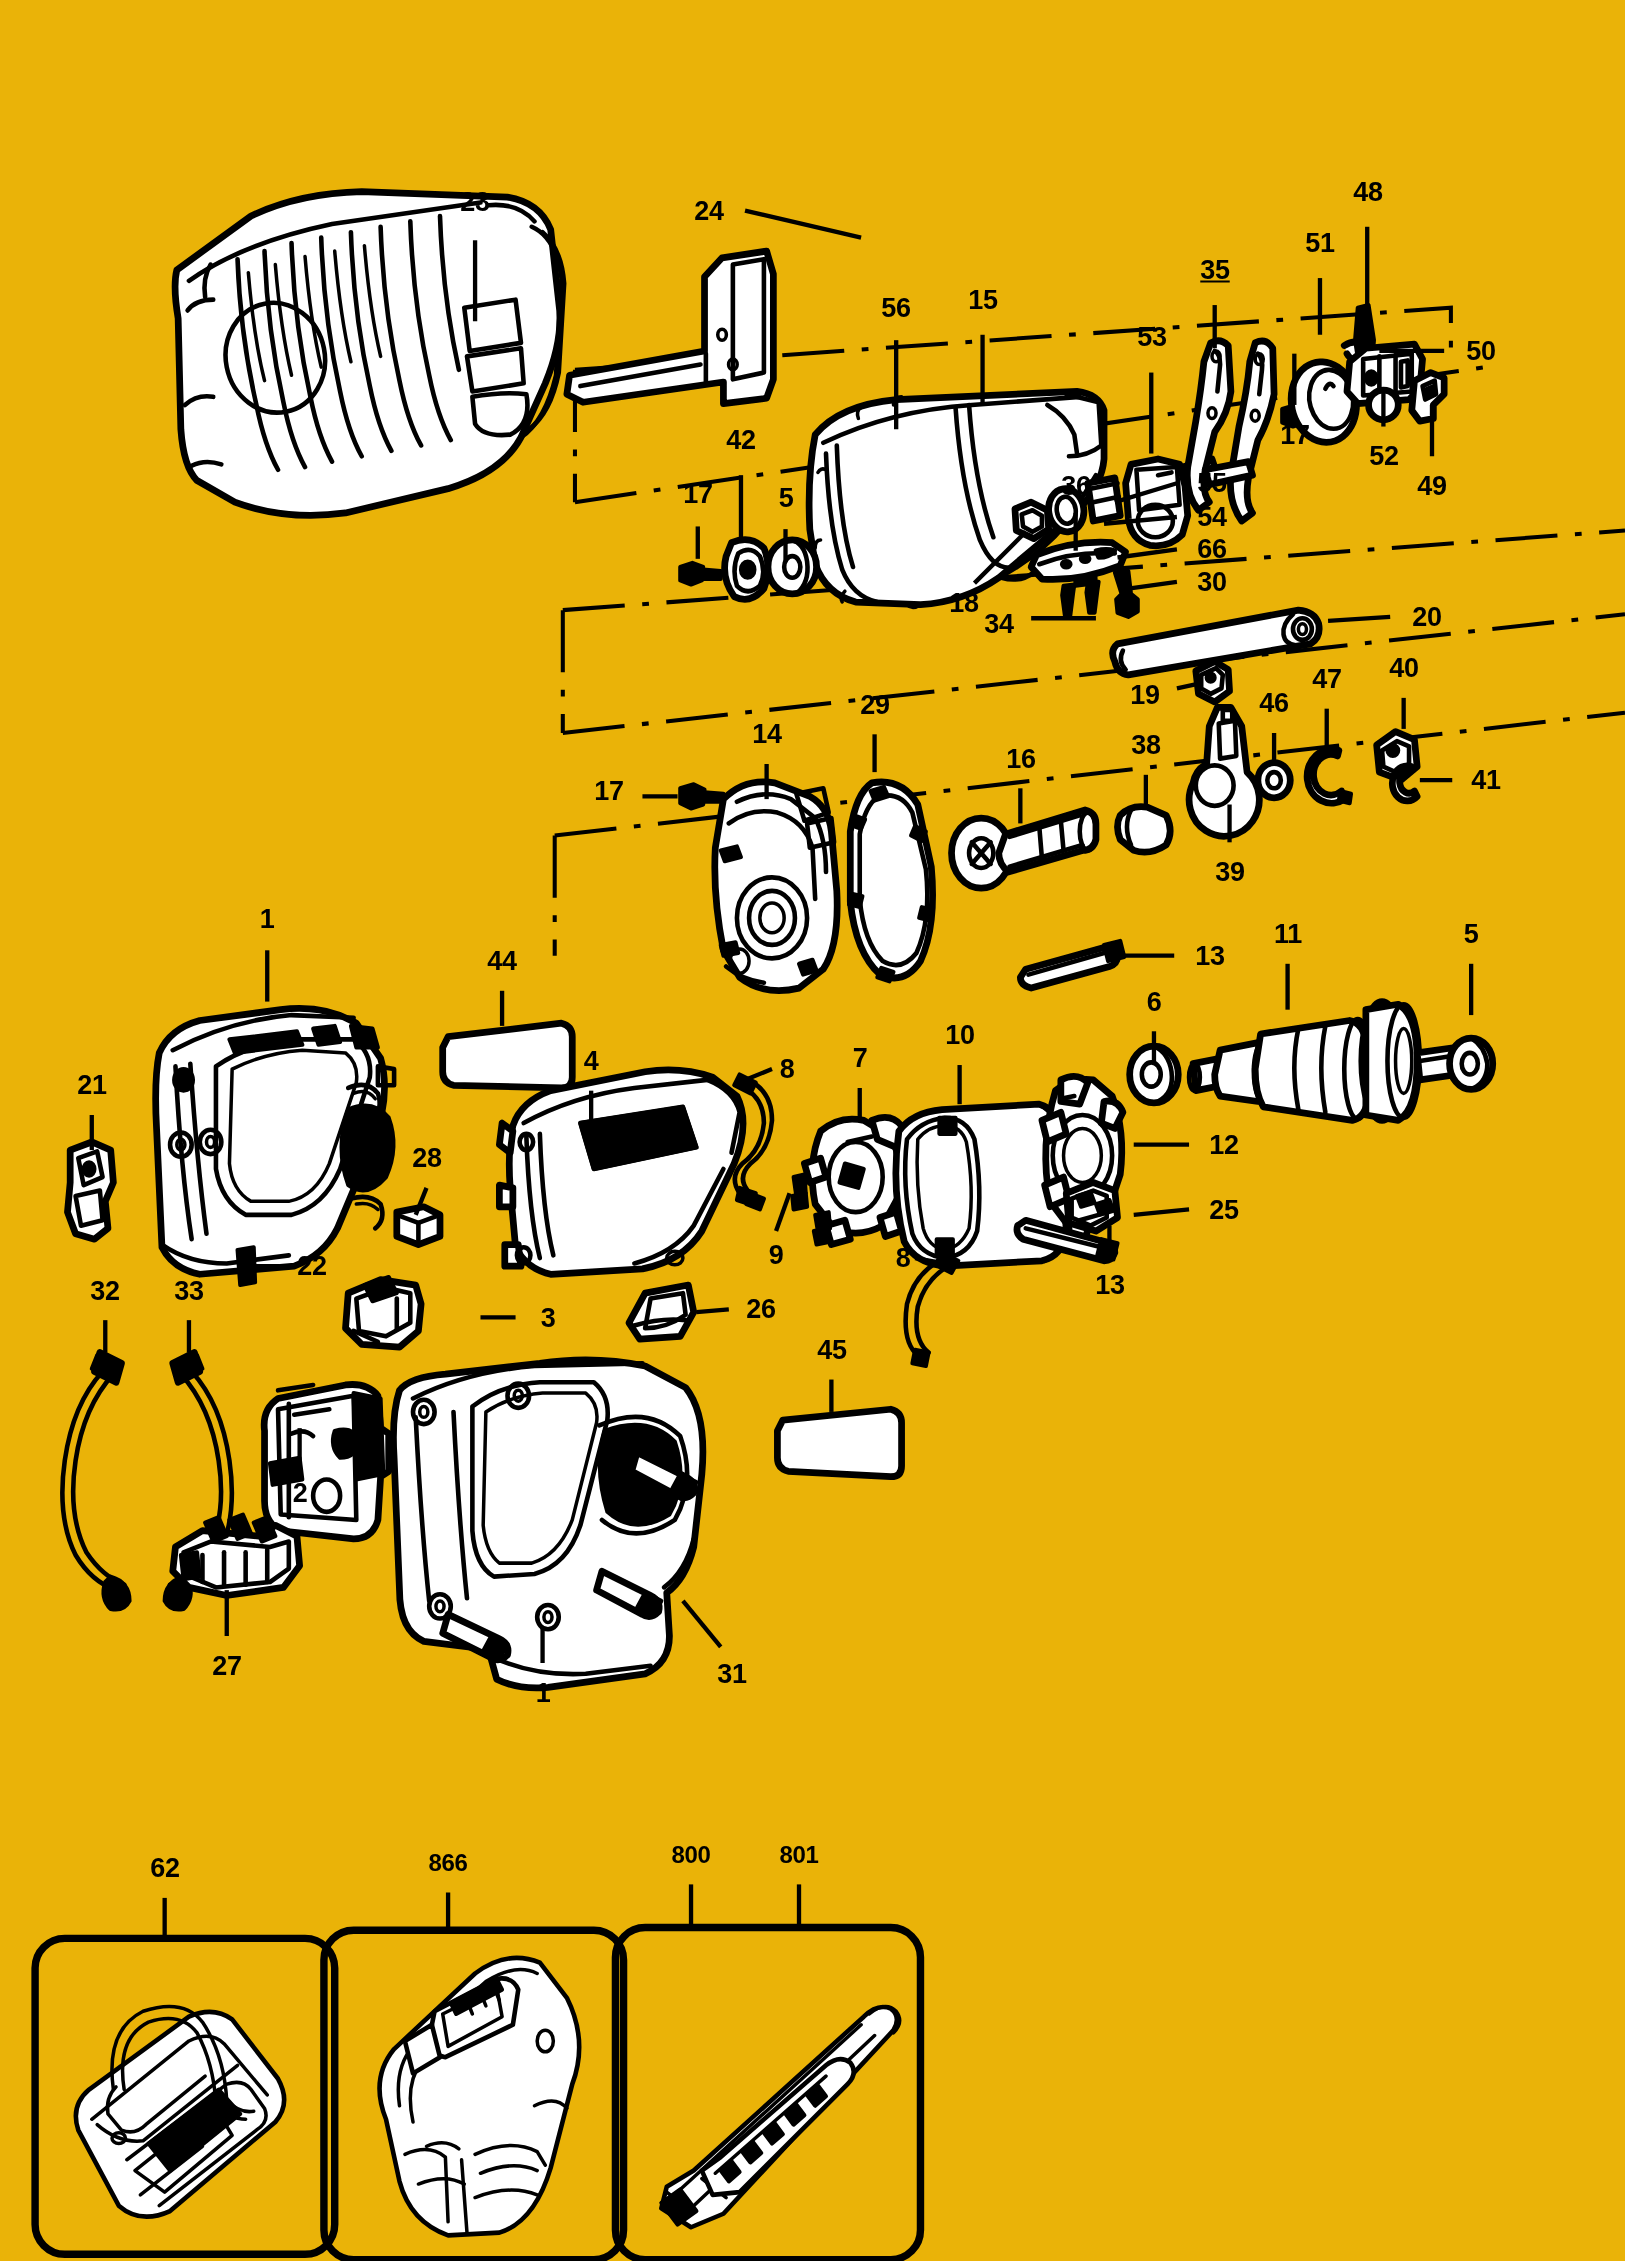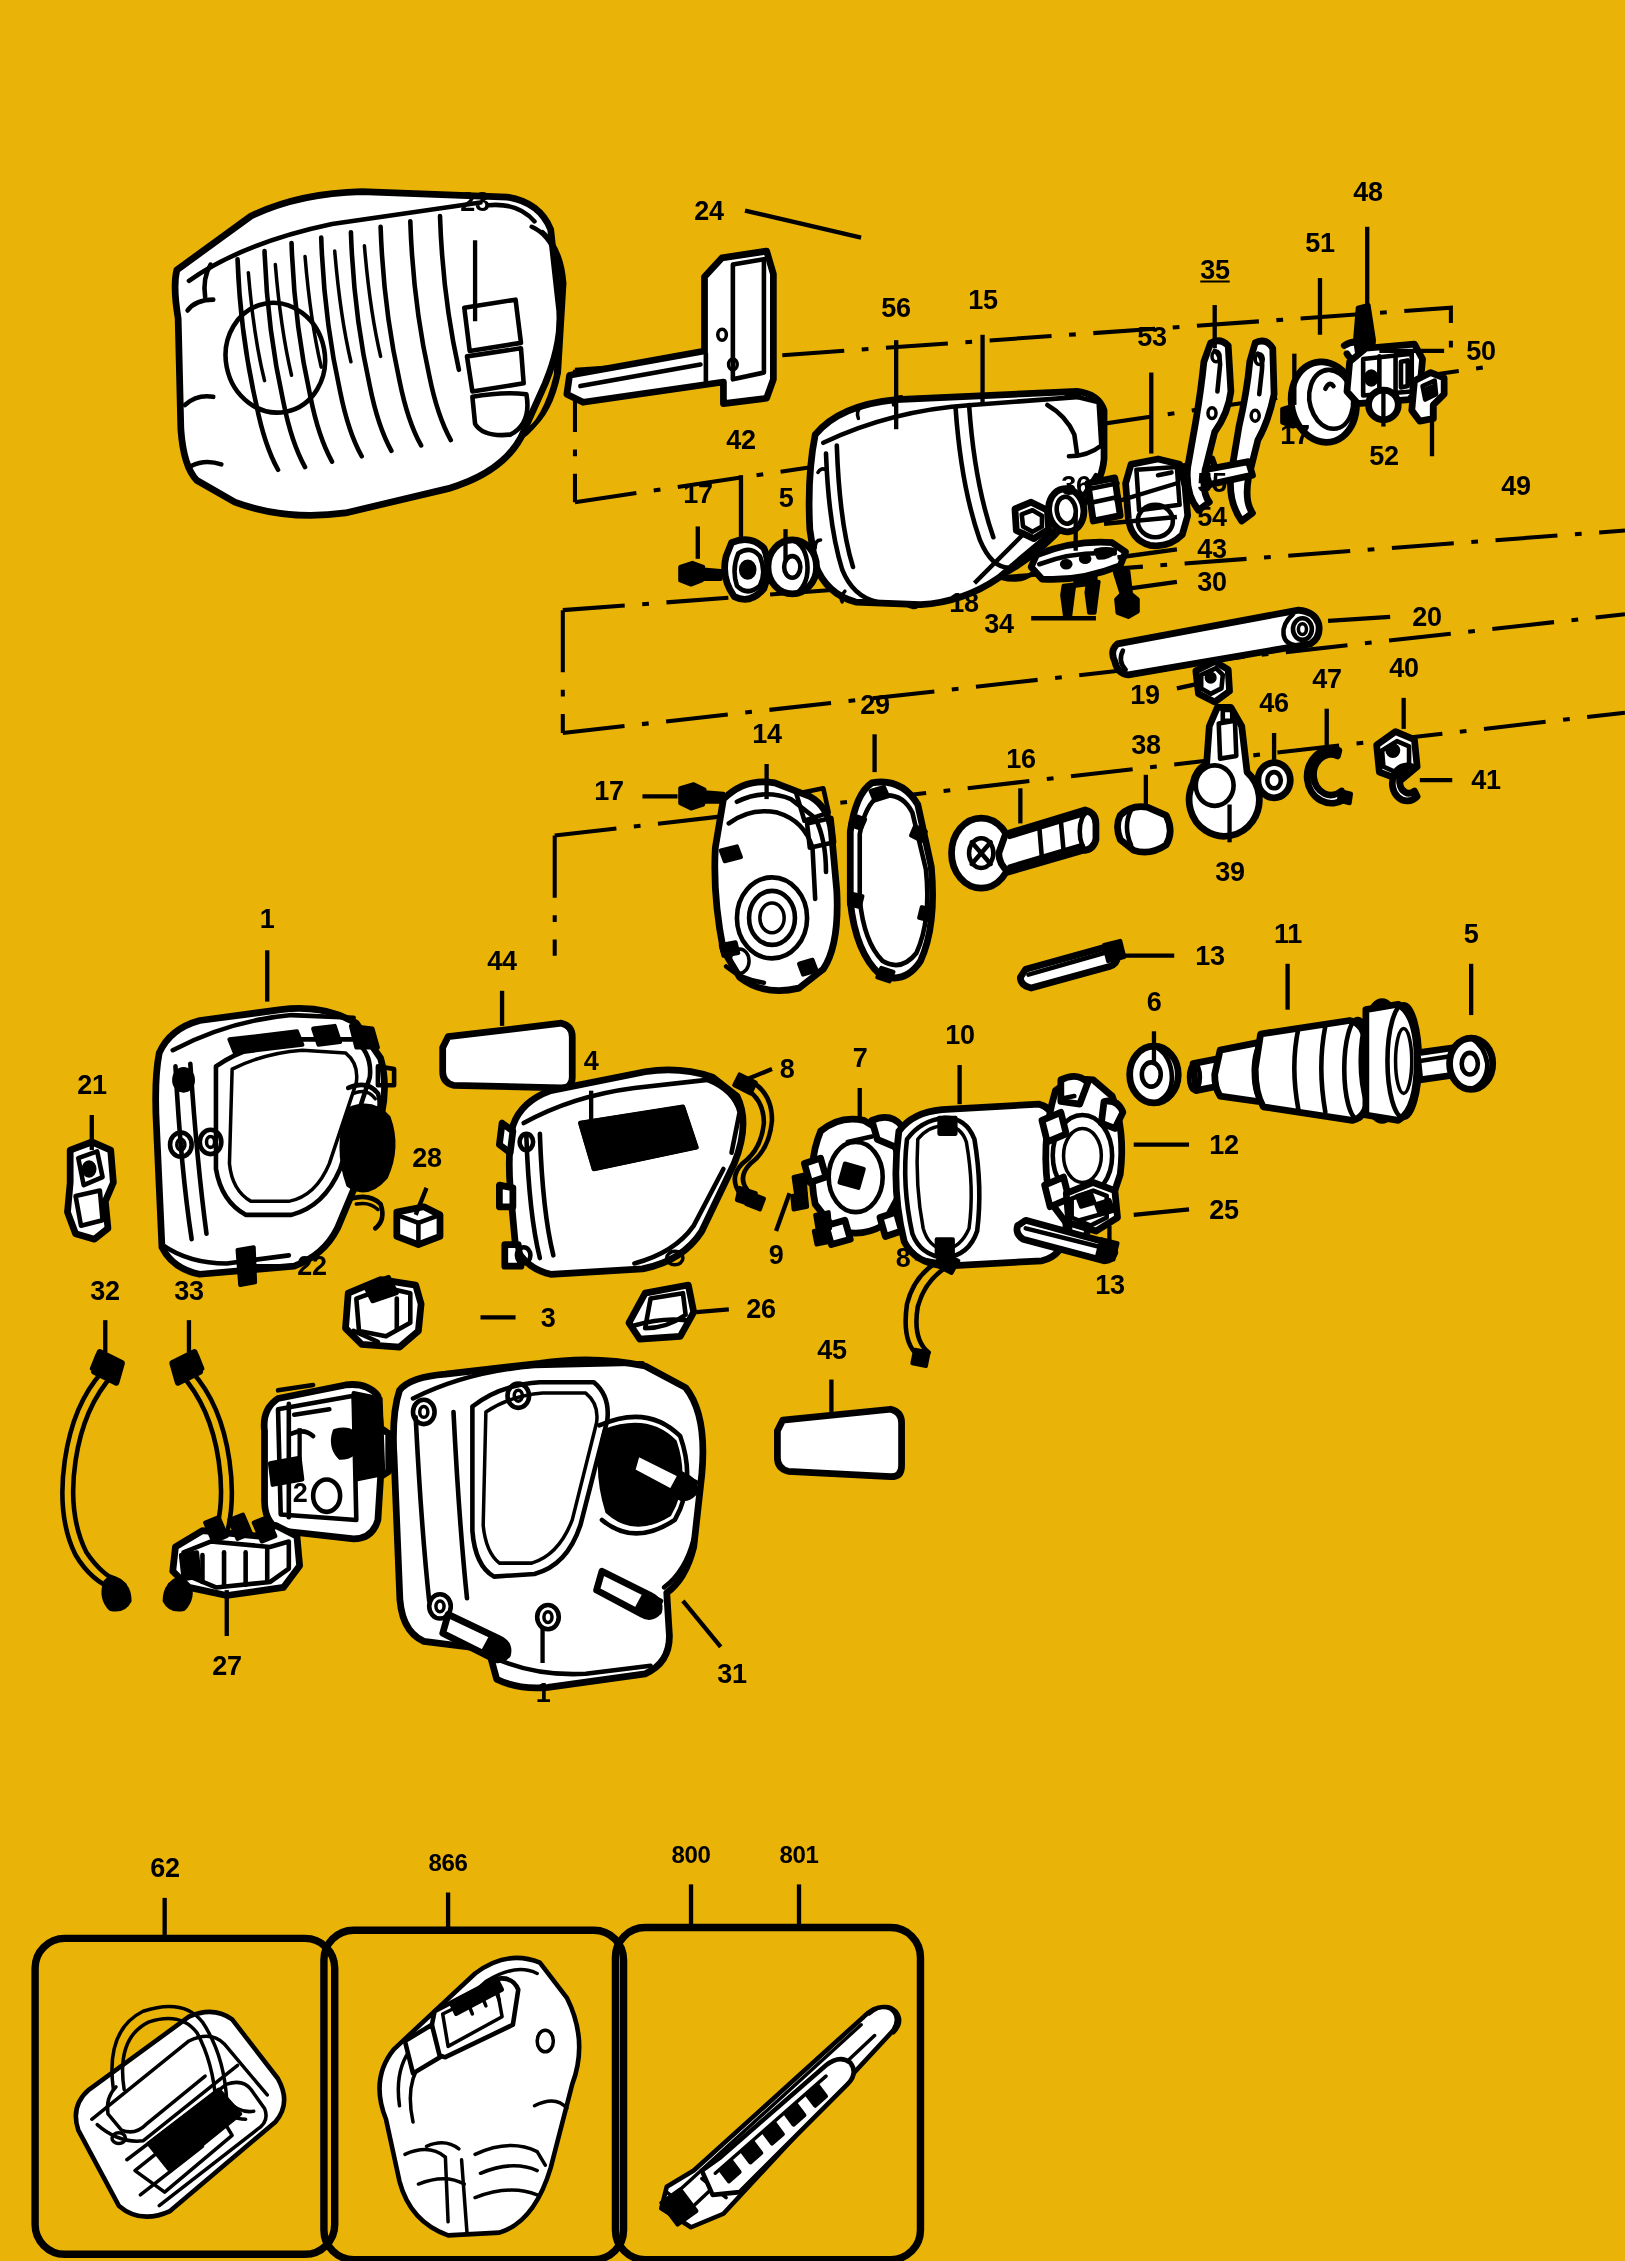--- a/index.html
+++ b/index.html
@@ -793,28 +793,28 @@
       <div class="callout" style="left: 709px; top: 211px;">24</div>
       <div class="callout" style="left: 896px; top: 308px;">56</div>
       <div class="callout" style="left: 983px; top: 300px;">15</div>
       <div class="callout" style="left: 1215px; top: 270px; text-decoration: underline;">35</div>
       <div class="callout" style="left: 1320px; top: 243px;">51</div>
       <div class="callout" style="left: 1368px; top: 192px;">48</div>
       <div class="callout" style="left: 1481px; top: 351px;">50</div>
       <div class="callout" style="left: 1152px; top: 337px;">53</div>
       <div class="callout" style="left: 1295px; top: 435px;">17</div>
       <div class="callout" style="left: 1384px; top: 456px;">52</div>
-      <div class="callout" style="left: 1516px; top: 486px;">49</div>
+      <div class="callout" style="left: 1432px; top: 486px;">49</div>
       <div class="callout" style="left: 741px; top: 440px;">42</div>
       <div class="callout" style="left: 786px; top: 498px;">5</div>
       <div class="callout" style="left: 698px; top: 494px;">17</div>
       <div class="callout" style="left: 1076px; top: 486px;">36</div>
       <div class="callout" style="left: 1212px; top: 483px;">55</div>
       <div class="callout" style="left: 1212px; top: 517px;">54</div>
-      <div class="callout" style="left: 1212px; top: 549px;">43</div>
+      <div class="callout" style="left: 1212px; top: 549px;">66</div>
       <div class="callout" style="left: 1212px; top: 582px;">30</div>
       <div class="callout" style="left: 964px; top: 603px;">18</div>
       <div class="callout" style="left: 999px; top: 624px;">34</div>
       <div class="callout" style="left: 1427px; top: 617px; text-align: right;">20</div>
       <div class="callout" style="left: 1145px; top: 695px;">19</div>
       <div class="callout" style="left: 1274px; top: 703px;">46</div>
       <div class="callout" style="left: 1327px; top: 679px;">47</div>
       <div class="callout" style="left: 1404px; top: 668px;">40</div>
       <div class="callout" style="left: 1486px; top: 780px;">41</div>
       <div class="callout" style="left: 1230px; top: 872px;">39</div>

